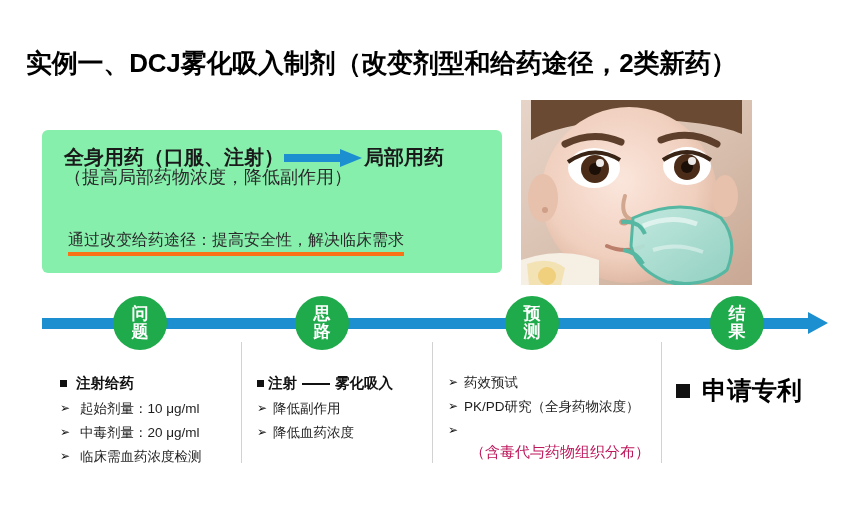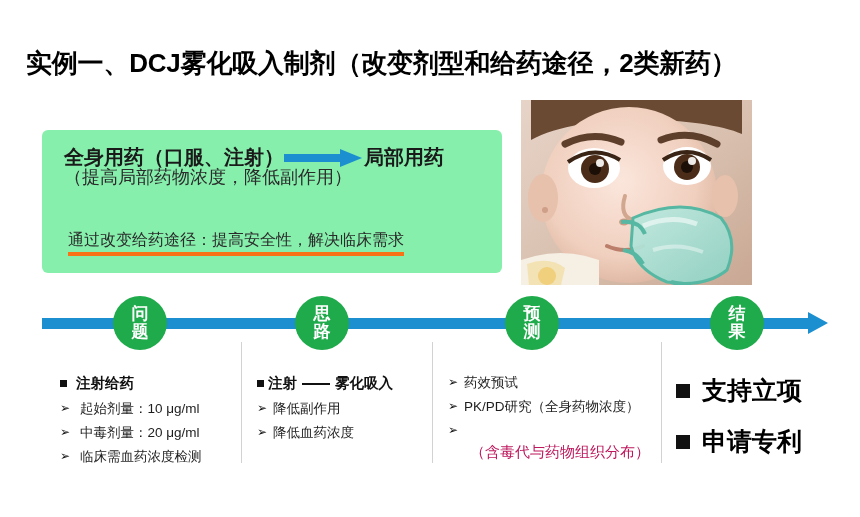--- a/index.html
+++ b/index.html
@@ -380,21 +380,17 @@
     </div>
     <div class="li">
       <span class="ar">➢</span>
     </div>
     <div class="sub">（含毒代与药物组织分布）</div>
   </div>
 
   <div class="col col-4">
     <div class="big">
       <span class="sq"></span>
-      <span>支持立项</span>
-    </div>
-    <div class="big">
-      <span class="sq"></span>
       <span>申请专利</span>
     </div>
   </div>
 
 </div>
 
 </body></html>

